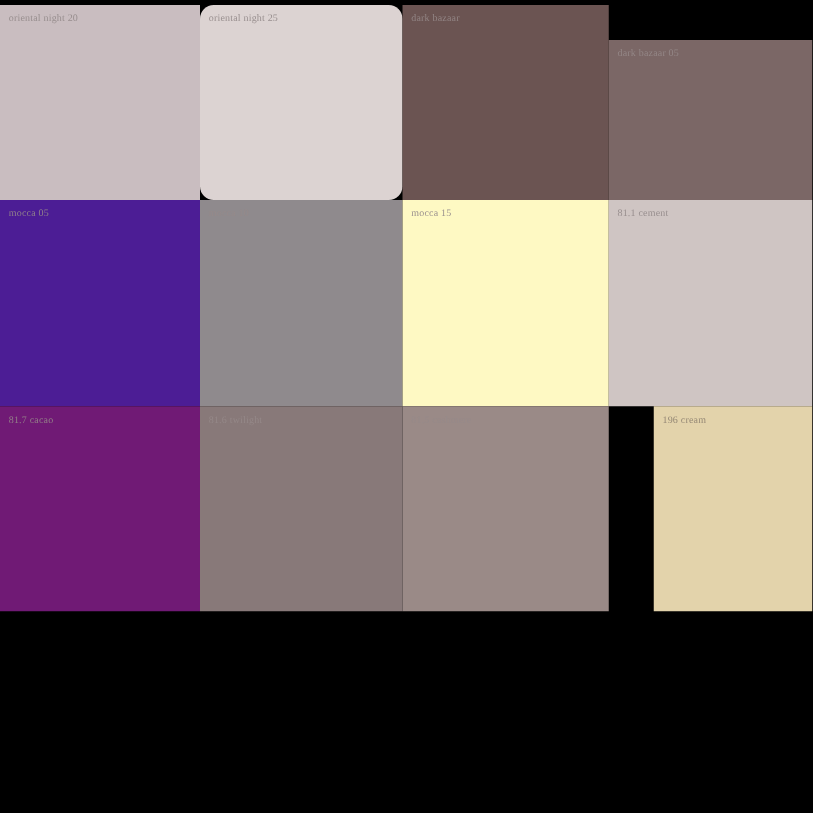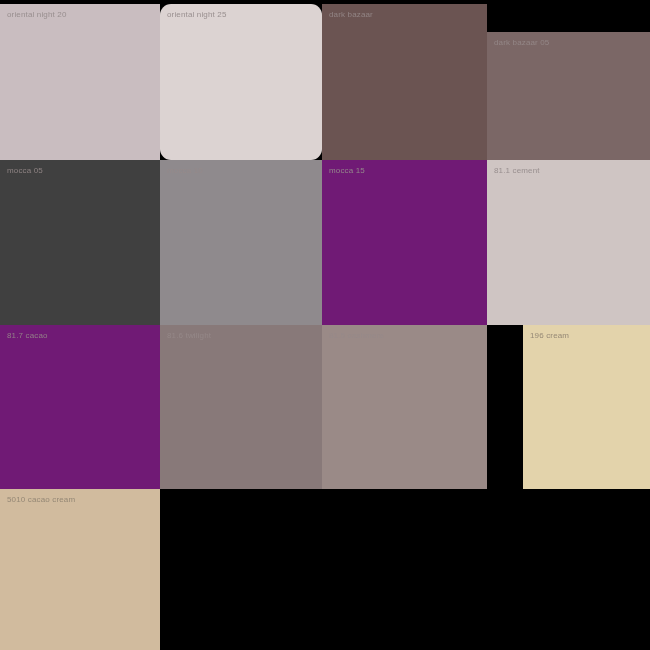--- a/index.html
+++ b/index.html
@@ -48,21 +48,21 @@
   }
   .swatch-label {
     position: absolute;
     left: 7px;
     top: 5px;
     font-size: 8px;
     line-height: 11px;
     letter-spacing: 0.15px;
     white-space: nowrap;
     color: rgba(120, 110, 112, 0.85);
-    font-family: Liberation Sans, sans-serif;
+    font-family: Liberation Serif, serif;
   }
   .swatch.light .swatch-label {
     color: rgba(150, 140, 140, 0.95);
   }
   .swatch.dark .swatch-label {
     color: rgba(150, 138, 138, 0.9);
   }
   .swatch.warm .swatch-label {
     color: rgba(145, 133, 115, 0.95);
   }
@@ -78,41 +78,38 @@
       </div>
       <div class="swatch light" style="background-color: rgb(220, 211, 210); border-radius: 11px;">
         <span class="swatch-label">oriental night 25</span>
       </div>
       <div class="swatch dark" style="background-color: rgb(107, 84, 82);">
         <span class="swatch-label">dark bazaar</span>
       </div>
       <div class="swatch dark" style="background-color: rgb(123, 103, 102); margin-top: 28px;">
         <span class="swatch-label">dark bazaar 05</span>
       </div>
-      <div class="swatch dark" style="background-color: #404040;">
+      <div class="swatch dark" style="background-color: #4c1d95;">
         <span class="swatch-label">mocca 05</span>
       </div>
       <div class="swatch dark" style="background-color: rgb(143, 138, 141);">
         <span class="swatch-label">mocca 10</span>
       </div>
-      <div class="swatch light" style="background-color: #701a75; text-align: center;">
+      <div class="swatch light" style="background-color: #fef9c3; text-align: center;">
         <span class="swatch-label">mocca 15</span>
       </div>
       <div class="swatch light" style="background-color: rgb(207, 197, 195); padding-left: 30px;">
         <span class="swatch-label">81.1 cement</span>
       </div>
       <div class="swatch dark" style="background-color: #701a75;">
         <span class="swatch-label">81.7 cacao</span>
       </div>
       <div class="swatch dark" style="background-color: rgb(136, 121, 121);">
         <span class="swatch-label">81.6 twilight</span>
       </div>
       <div class="swatch dark" style="background-color: rgb(154, 138, 135);">
         <span class="swatch-label">81.5 cashmere</span>
       </div>
       <div class="swatch warm" style="background-color: rgb(227, 211, 171); margin-left: 36px;">
         <span class="swatch-label">196 cream</span>
       </div>
-      <div class="swatch warm" style="background-color: rgb(209, 187, 158);">
-        <span class="swatch-label">5010 cacao cream</span>
-      </div>
     </div>
 </div>
 
 </body></html>

